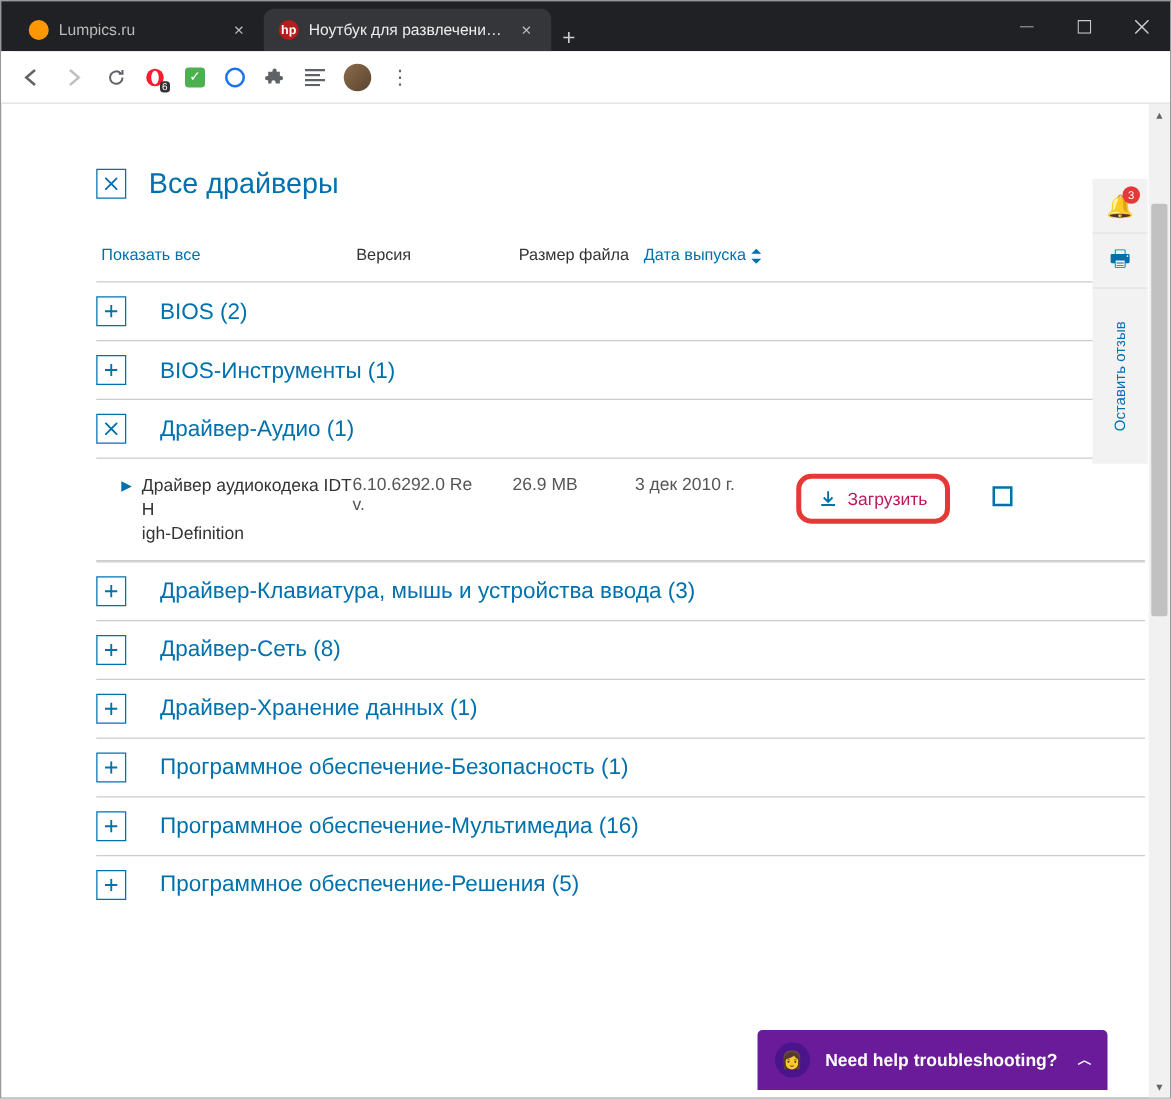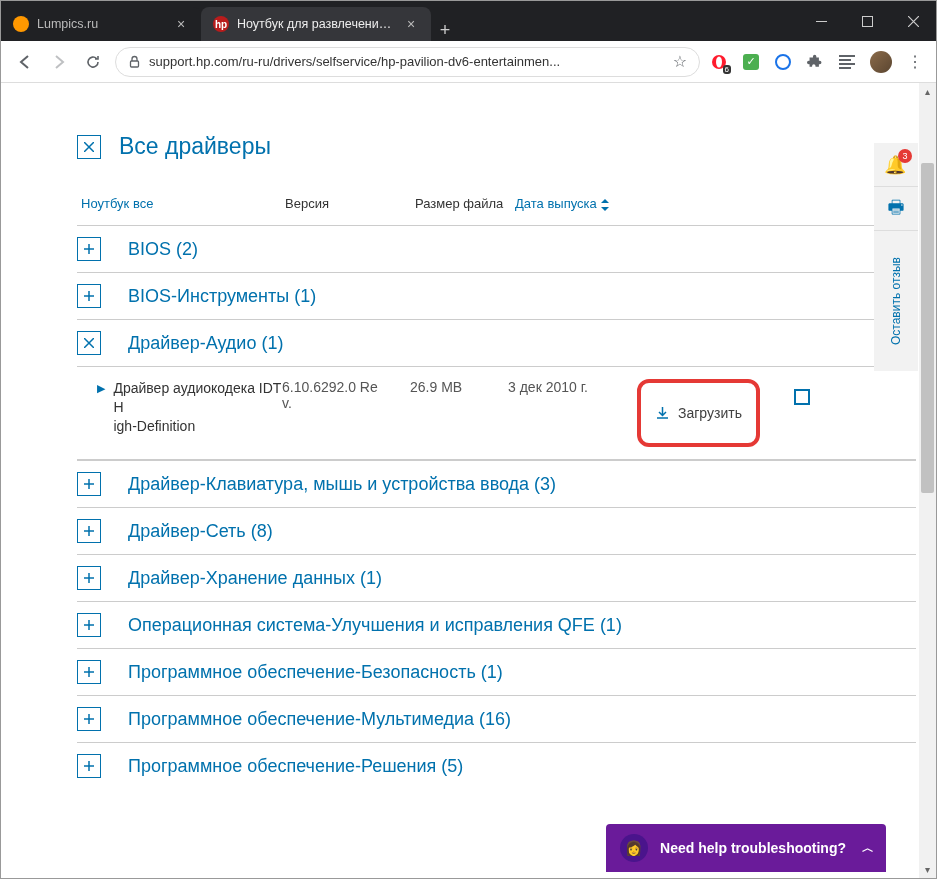--- a/index.html
+++ b/index.html
@@ -1,19 +1,19 @@
 <!DOCTYPE html>
 <html><head>
 <meta charset="utf-8">
 <style>
 *{box-sizing:border-box;margin:0;padding:0;font-family:"Segoe UI",Arial,sans-serif}
 body{background:#fff;width:937px;height:879px;overflow:hidden}
 .window{width:937px;height:879px;background:#fff;border:1px solid #999;display:flex;flex-direction:column}
 .titlebar{height:40px;background:#202124;display:flex;align-items:stretch;color:#ccc}
-.tabs{display:flex;align-items:flex-end;flex:1;padding-top:6px}
+.tabs{display:flex;align-items:flex-end;flex:1;padding-left:10px;padding-top:6px}
 .tab{display:flex;align-items:center;padding:0 12px;height:34px;border-radius:8px 8px 0 0;font-size:12.5px;gap:8px;min-width:200px;max-width:230px}
 .tab.inactive{background:#202124;color:#bbb}
 .tab.active{background:#35363a;color:#eee}
 .tab .favicon{width:16px;height:16px;border-radius:50%;flex-shrink:0}
 .fav-orange{background:#ff9800}
 .fav-hp{background:#b91c1c;display:flex;align-items:center;justify-content:center;color:#fff;font-size:10px;font-weight:bold}
 .tab .title{flex:1;white-space:nowrap;overflow:hidden;text-overflow:ellipsis}
 .tab .close{width:16px;height:16px;display:flex;align-items:center;justify-content:center;font-size:14px;color:#bbb}
 .newtab{width:28px;display:flex;align-items:center;justify-content:center;color:#ccc;font-size:18px}
 .winbtns{display:flex}
@@ -43,21 +43,21 @@
 .cat-row{display:flex;align-items:center;gap:27px;padding:11px 0;border-top:1px solid #ccc}
 .cat-label{color:#0171ad;font-size:18px;font-weight:400}
 .driver-row{display:flex;align-items:flex-start;padding:12px 0;border-top:1px solid #ccc;border-bottom:1px solid #ccc;font-size:14px;color:#333}
 .driver-name{width:205px;padding-left:20px;display:flex;gap:8px}
 .triangle{color:#0171ad;font-size:11px;padding-top:3px}
 .dname-text{line-height:1.35}
 .driver-ver{width:128px;color:#555}
 .driver-size{width:98px;color:#555}
 .driver-date{width:125px;color:#555}
 .dl-wrap{padding-left:4px}
-.dl-btn{display:flex;align-items:center;gap:8px;color:#404040;padding:22px 14px;border:4px solid #e53935;border-radius:12px;font-size:14px}
+.dl-btn{display:flex;align-items:center;gap:8px;color:#be185d;padding:8px 14px;border:4px solid #e53935;border-radius:12px;font-size:14px}
 .chk-box{width:16px;height:16px;border:2px solid #0171ad;margin-left:34px;margin-top:10px}
 .sidebar{position:absolute;right:18px;top:60px;width:44px;display:flex;flex-direction:column;gap:0;align-items:center}
 .side-item{width:44px;height:44px;background:#f2f2f2;display:flex;align-items:center;justify-content:center;position:relative;border-bottom:1px solid #ddd}
 .bell{color:#1a73e8;font-size:18px}
 .red-badge{position:absolute;top:6px;right:6px;background:#e53935;color:#fff;font-size:9px;border-radius:50%;width:14px;height:14px;display:flex;align-items:center;justify-content:center}
 .printer{color:#0171ad;font-size:18px}
 .feedback{width:44px;height:140px;background:#f2f2f2;writing-mode:vertical-rl;transform:rotate(180deg);text-align:center;color:#0171ad;font-size:12px;display:flex;align-items:center;justify-content:center}
 .scrollbar{position:absolute;right:0;top:0;width:17px;height:100%;background:#f1f1f1}
 .thumb{position:absolute;right:2px;top:80px;width:13px;height:330px;background:#c1c1c1;border-radius:2px}
 .scroll-arrow{position:absolute;width:17px;height:17px;display:flex;align-items:center;justify-content:center;font-size:10px;color:#666}
@@ -112,28 +112,20 @@
     <div class="navbtn" style="opacity:0.4">
       <svg width="16" height="16">
           <path d="M5 2 L12 8 L5 14" fill="none" stroke="#5f6368" stroke-width="2"></path>
         </svg>
     </div>
     <div class="navbtn">
       <svg width="16" height="16">
           <path d="M13 8 A5 5 0 1 1 11.5 4.5 M13 2 L13 5 L10 5" fill="none" stroke="#5f6368" stroke-width="1.6"></path>
         </svg>
     </div>
-    <div class="addr">
-      <svg width="13" height="13">
-          <rect x="2.5" y="6" width="8" height="6" rx="1" fill="none" stroke="#5f6368" stroke-width="1.3"></rect>
-          <path d="M4 6 V4 a2.5 2.5 0 0 1 5 0 V6" fill="none" stroke="#5f6368" stroke-width="1.3"></path>
-        </svg>
-      <span class="url">support.hp.com/ru-ru/drivers/selfservice/hp-pavilion-dv6-entertainmen...</span>
-      <span style="color:#5f6368;font-size:16px">☆</span>
-    </div>
     <div class="ext-icons">
       <div class="ext-icon">
         <svg class="opera-red" viewBox="0 0 16 16">
             <ellipse cx="8" cy="8" rx="7" ry="7" fill="#ff1b2d"></ellipse>
             <ellipse cx="8" cy="8" rx="3" ry="5.5" fill="#fff"></ellipse>
           </svg>
         <span class="badge">6</span>
       </div>
       <div class="ext-icon">
           <div class="chk-green">✓</div>
@@ -161,21 +153,21 @@
       <div class="heading-row">
         <div class="sq-btn">
           <svg width="10" height="10">
               <path d="M0 0L10 10M10 0L0 10" stroke="#0171ad" stroke-width="1.5"></path>
             </svg>
         </div>
         <h2 class="heading">Все драйверы</h2>
       </div>
 
       <div class="table-head">
-        <div class="col-name"><a class="show-all">Ноутбук все</a></div>
+        <div class="col-name"><a class="show-all">Показать все</a></div>
         <div class="col-ver">Версия</div>
         <div class="col-size">Размер файла</div>
         <div class="col-date">
           <span>Дата выпуска</span>
           <svg width="8" height="12">
               <path d="M4 0L0 4h8z M4 12L0 8h8z" fill="#0171ad"></path>
             </svg>
         </div>
       </div>
 
@@ -245,28 +237,20 @@
               </svg>
             </div>
     <span class="cat-label">Драйвер-Хранение данных (1)</span>
           </div>
           <div class="cat-row">
             <div class="sq-btn">
               <svg width="10" height="10">
                 <path d="M5 0v10M0 5h10" stroke="#0171ad" stroke-width="1.5"></path>
               </svg>
             </div>
-    <span class="cat-label">Операционная система-Улучшения и исправления QFE (1)</span>
-          </div>
-          <div class="cat-row">
-            <div class="sq-btn">
-              <svg width="10" height="10">
-                <path d="M5 0v10M0 5h10" stroke="#0171ad" stroke-width="1.5"></path>
-              </svg>
-            </div>
     <span class="cat-label">Программное обеспечение-Безопасность (1)</span>
           </div>
           <div class="cat-row">
             <div class="sq-btn">
               <svg width="10" height="10">
                 <path d="M5 0v10M0 5h10" stroke="#0171ad" stroke-width="1.5"></path>
               </svg>
             </div>
     <span class="cat-label">Программное обеспечение-Мультимедиа (16)</span>
           </div>

